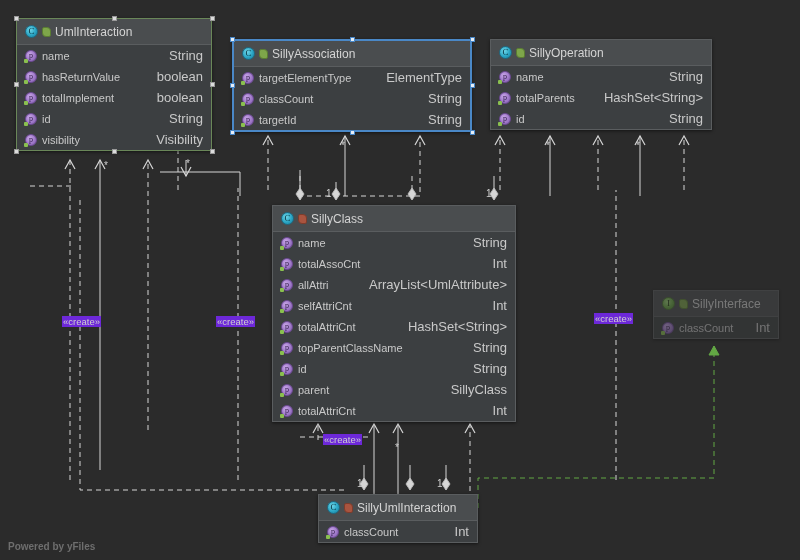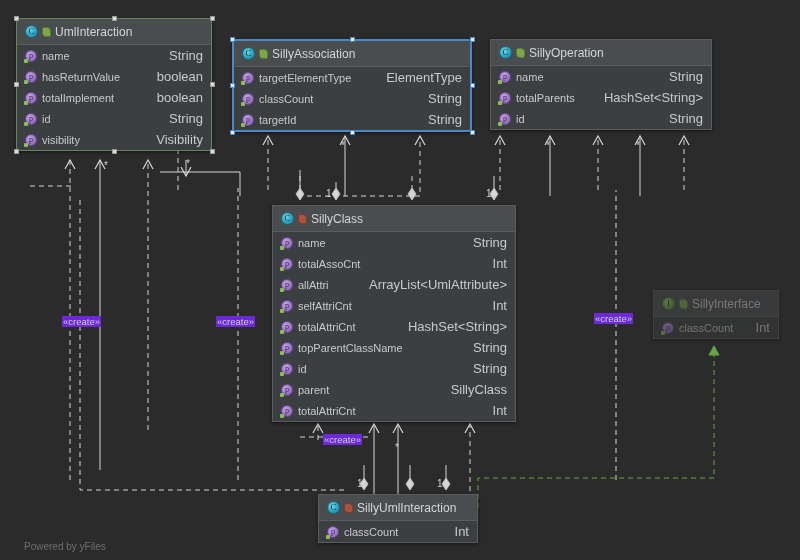--- a/index.html
+++ b/index.html
@@ -129,24 +129,25 @@
     font-family: "Liberation Sans", sans-serif;
   }
   .mult-label {
     position: absolute;
     color: #d0d0d0;
     font-size: 10px;
     font-family: "Liberation Sans", sans-serif;
   }
   .watermark {
     position: absolute;
-    left: 24px; bottom: 8px;
+    left: 8px; bottom: 8px;
     color: #6e6e6e;
     font-size: 10px;
     font-family: "Liberation Sans", sans-serif;
+    font-weight: bold;
   }
 </style>
 </head>
 <body>
 
 <div id="canvas">
 
   <svg class="edges" viewBox="0 0 800 560">
     <defs>
       <marker id="hollowArrow" markerWidth="12" markerHeight="12" refX="10" refY="6" orient="auto">

